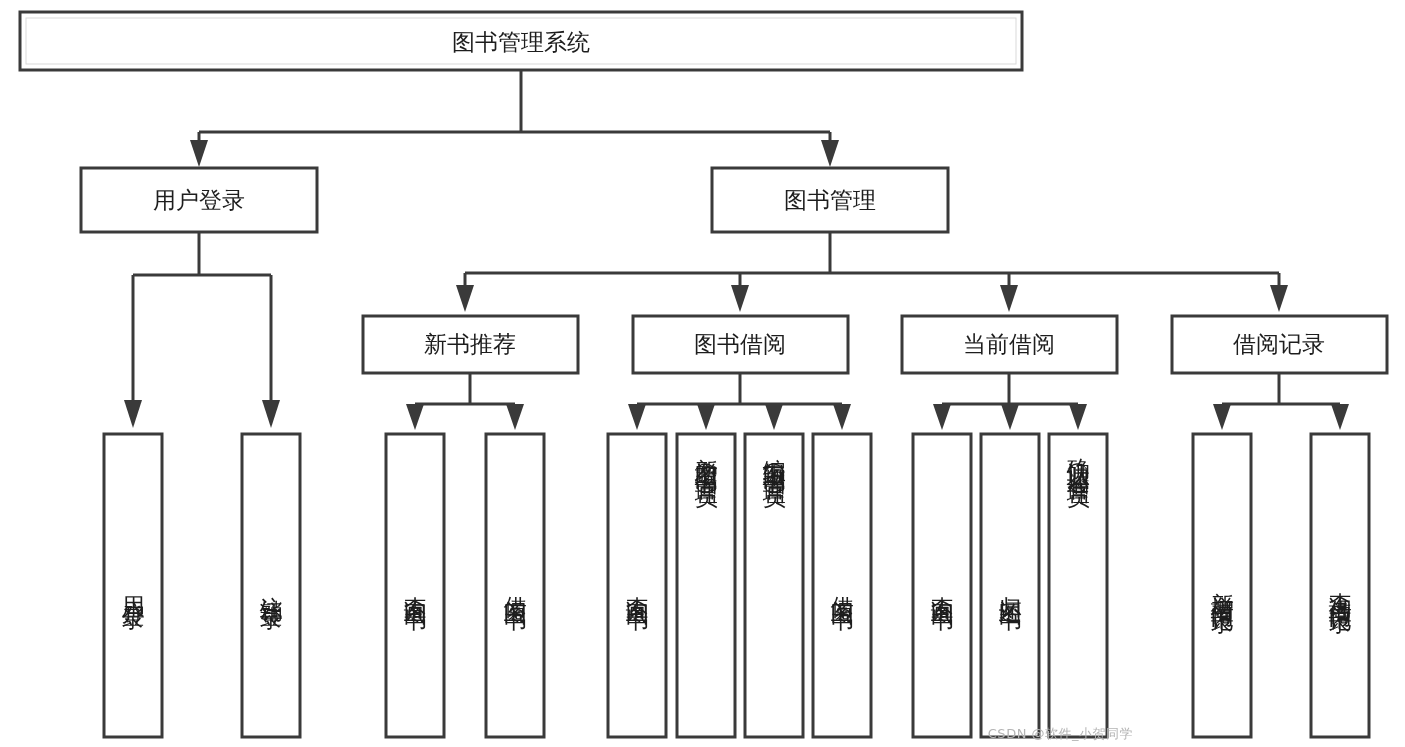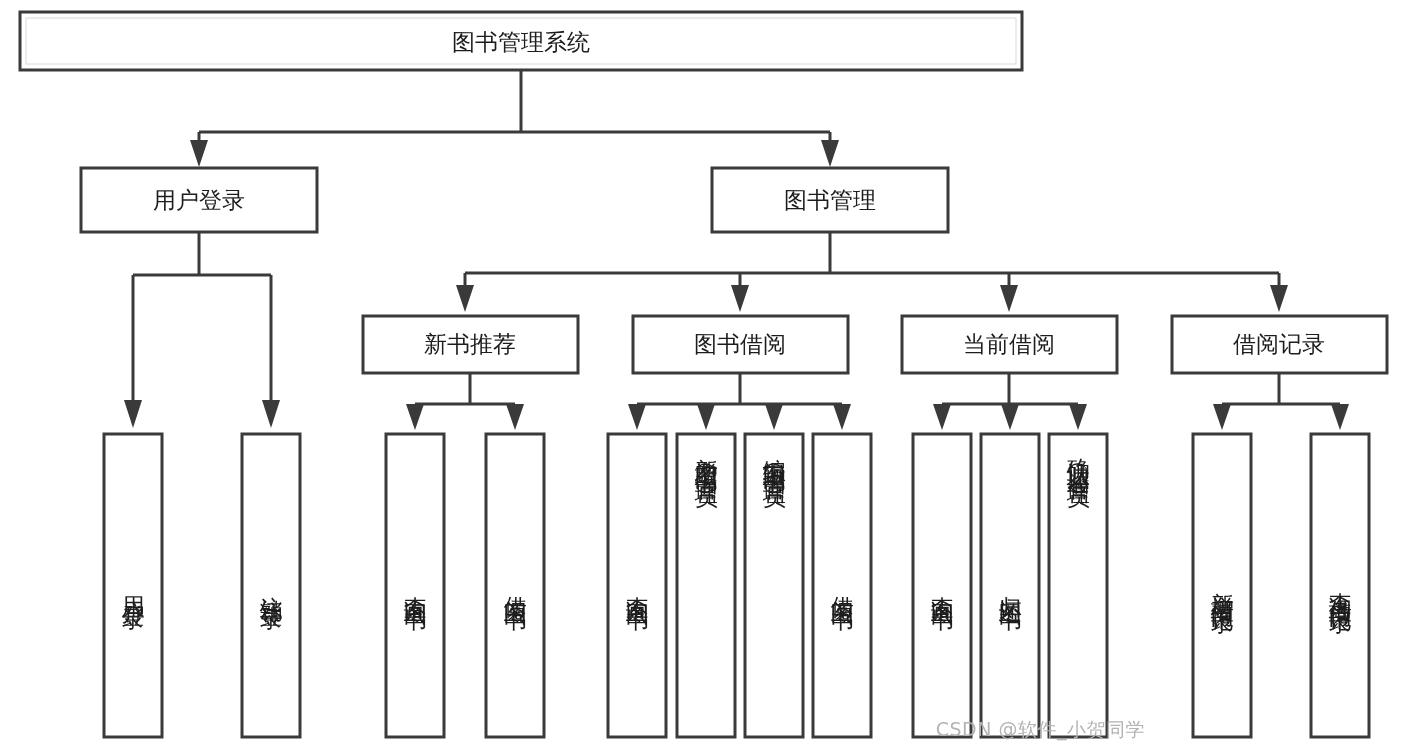--- a/index.html
+++ b/index.html
@@ -66,24 +66,24 @@
     text-orientation: upright;
     font-family: "DejaVu Sans", "Liberation Sans", sans-serif;
     font-size: 23px;
     line-height: 1.28;
     letter-spacing: 4px;
     color: #1d1d1d;
     white-space: nowrap;
   }
   .watermark {
     position: absolute;
-    right: 8px;
+    right: 20px;
     bottom: 4px;
     font-family: "DejaVu Sans", "Liberation Sans", sans-serif;
-    font-size: 19px;
+    font-size: 13px;
     color: #b4b4b4;
     letter-spacing: 0.5px;
     white-space: nowrap;
     margin-left: 13px;
   }
 </style>
 </head>
 <body>
 
 <div id="diagram-root">

